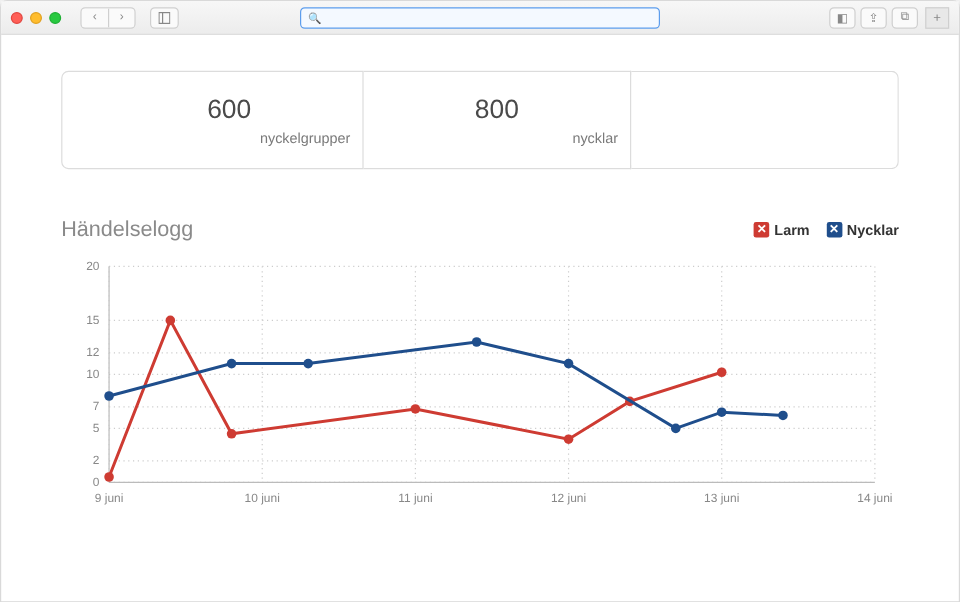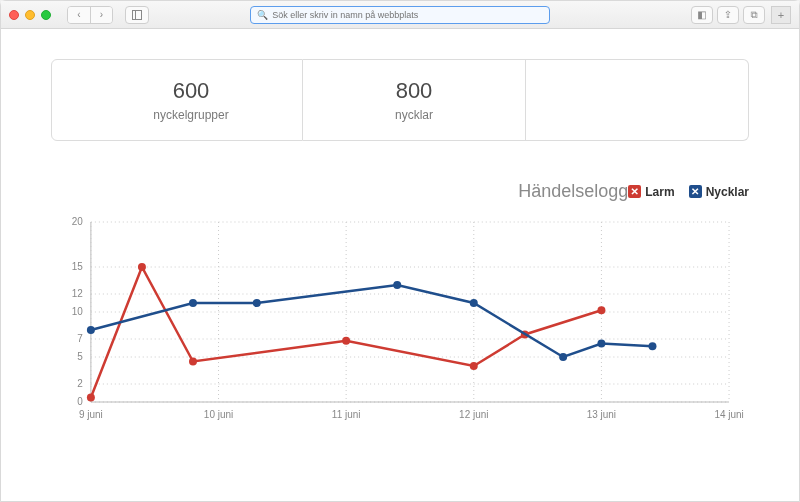--- a/index.html
+++ b/index.html
@@ -110,23 +110,23 @@
   .stat {
     flex: 1;
     border: 1px solid #dcdcdc;
     padding: 18px 10px;
     text-align: center;
   }
   .stat:first-child { border-radius: 6px 0 0 6px; padding-left: 38px; }
   .stat:last-child { border-radius: 0 6px 6px 0; }
   .stat + .stat { border-left: none; }
   .stat .num { font-size: 22px; color: #4a4a4a; font-weight: 400; }
-  .stat .lbl { font-size: 12px; color: #7a7a7a; margin-top: 4px; }
+  .stat .lbl { font-size: 12px; color: #7a7a7a; margin-top: 4px; text-align: right; }
   .chart-header {
-    display:flex; align-items:center; justify-content:flex-end;
+    display:flex; align-items:center; justify-content:space-between;
     margin-top: 40px;
   }
   .chart-title { font-size: 18px; color: #8a8a8a; font-weight: 400; }
   .legend { display:flex; gap:14px; align-items:center; }
   .legend-item { display:flex; align-items:center; gap:4px; font-size:12px; color:#333; font-weight:600;}
   .lg-sq {
     width:13px; height:13px; border-radius:2px;
     display:flex; align-items:center; justify-content:center;
     color:#fff; font-size:10px; line-height:1; font-weight:700;
   }
@@ -162,21 +162,20 @@
       <span>›</span>
     </div>
     <div class="sidebar-toggle">
       <svg viewBox="0 0 10 10">
           <rect x="0.5" y="0.5" width="9" height="9" fill="none" stroke="#888"></rect>
           <line x1="3.5" y1="0.5" x2="3.5" y2="9.5" stroke="#888"></line>
         </svg>
     </div>
     <div class="url-bar">
       <span class="mag">🔍</span>
-      <input type="text" placeholder="Sök eller skriv in namn på webbplats" style="">
     </div>
     <div class="right-buttons">
       <div class="rb">◧</div>
       <div class="rb">⇪</div>
       <div class="rb">⧉</div>
       <div class="plus-tab">+</div>
     </div>
   </div>
 
   <div class="content">

